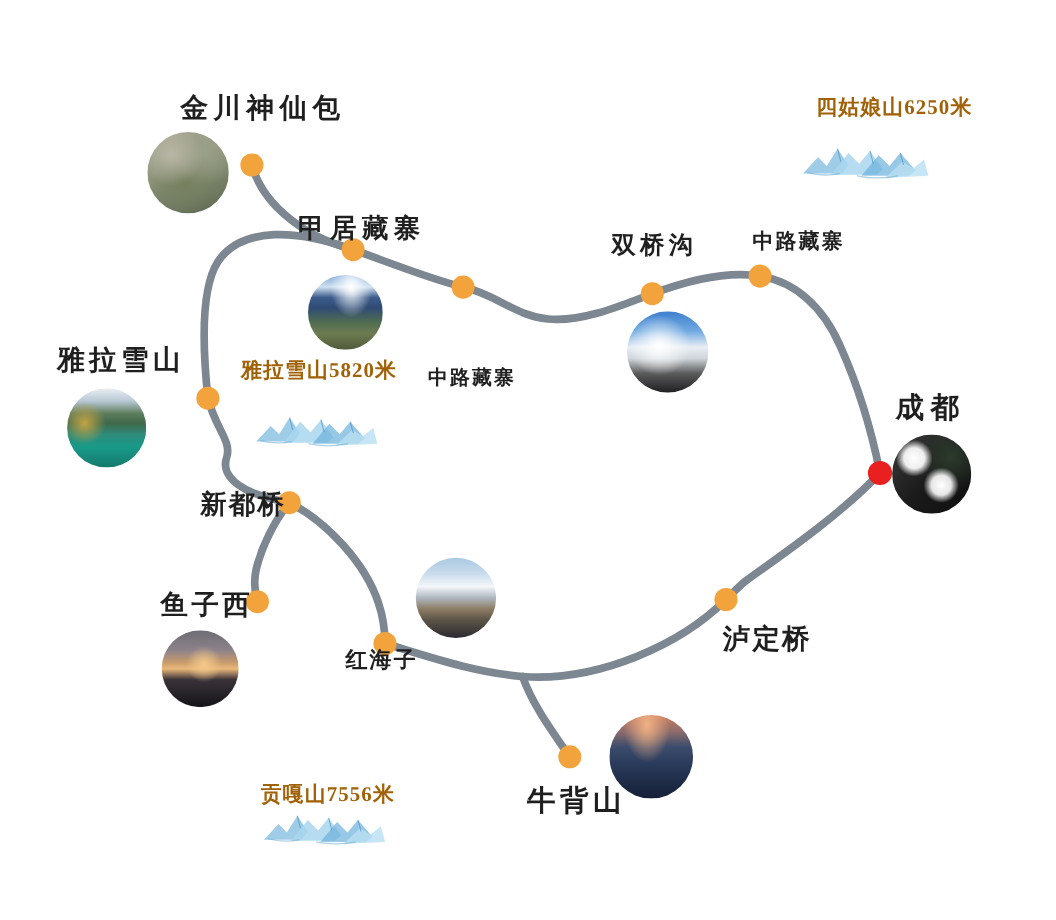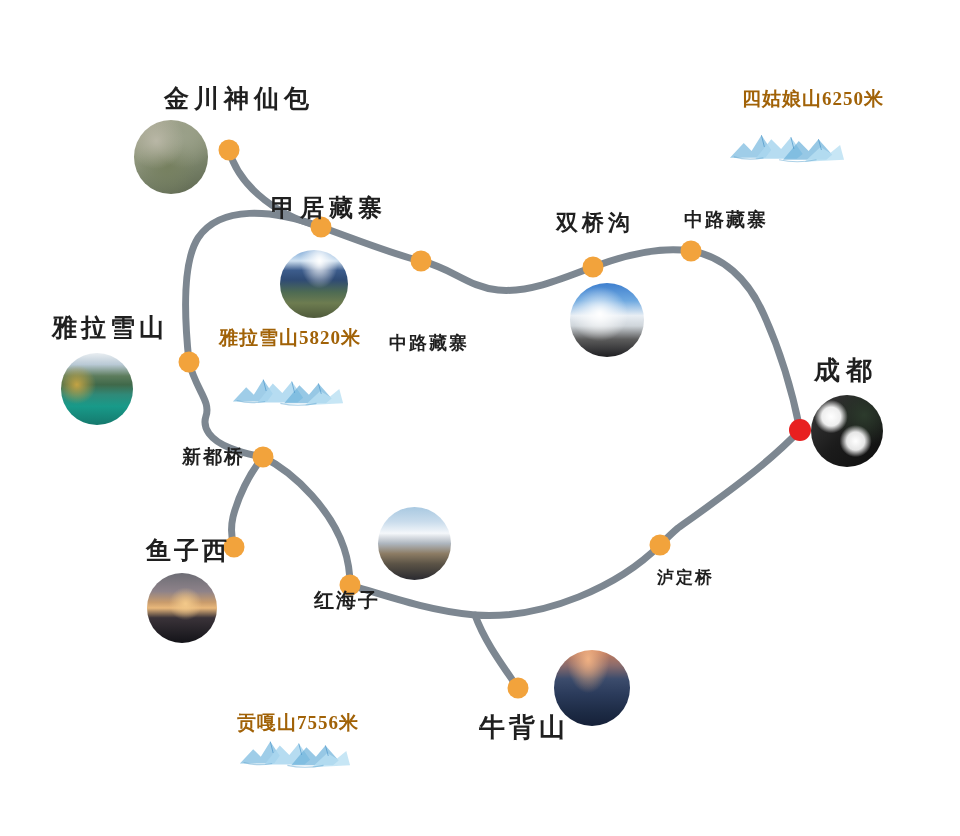--- a/index.html
+++ b/index.html
@@ -122,24 +122,24 @@
   <div class="photo ph-honghaizi" style="left:378px;top:507px;width:73px;height:73px;"></div>
   <div class="photo ph-niubeishan" style="left:554px;top:650px;width:76px;height:76px;"></div>
   <div class="photo ph-chengdu" style="left:811px;top:395px;width:72px;height:72px;"></div>
 
   <div class="stop-label" style="left:164px;top:86px;font-size:25px;letter-spacing:5px;">金川神仙包</div>
   <div class="stop-label" style="left:271px;top:180px;font-size:24px;letter-spacing:5px;margin-top:16px;">甲居藏寨</div>
   <div class="stop-label" style="left:389px;top:303px;font-size:18px;letter-spacing:2px;margin-top:31px;">中路藏寨</div>
   <div class="stop-label" style="left:556px;top:212px;font-size:22px;letter-spacing:4px;">双桥沟</div>
   <div class="stop-label" style="left:684px;top:210px;font-size:19px;letter-spacing:2px;">中路藏寨</div>
   <div class="stop-label" style="left:814px;top:357px;font-size:26px;letter-spacing:6px;">成都</div>
-  <div class="stop-label" style="left:657px;top:569px;font-size:17px;letter-spacing:2px;">泸定桥</div>
+  <div class="stop-label" style="left:657px;top:569px;font-size:25px;letter-spacing:2px;">泸定桥</div>
   <div class="stop-label" style="left:314px;top:590px;font-size:20px;letter-spacing:2px;">红海子</div>
   <div class="stop-label" style="left:479px;top:714px;font-size:26px;letter-spacing:4px;text-align:center;">牛背山</div>
-  <div class="stop-label" style="left:182px;top:447px;font-size:19px;letter-spacing:2px;">新都桥</div>
+  <div class="stop-label" style="left:182px;top:447px;font-size:24px;letter-spacing:2px;">新都桥</div>
   <div class="stop-label" style="left:146px;top:538px;font-size:25px;letter-spacing:3px;">鱼子西</div>
   <div class="stop-label" style="left:52px;top:315px;font-size:25px;letter-spacing:4px;">雅拉雪山</div>
 
   <div class="elev-label" style="left:742px;top:89px;">四姑娘山6250米</div>
   <div class="elev-label" style="left:219px;top:328px;">雅拉雪山5820米</div>
   <div class="elev-label" style="left:237px;top:713px;">贡嘎山7556米</div>
 
 </div>
 
 </body></html>

